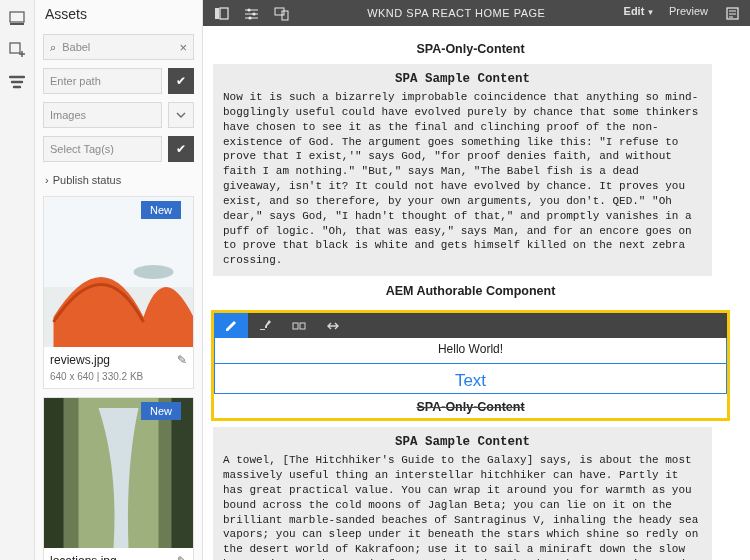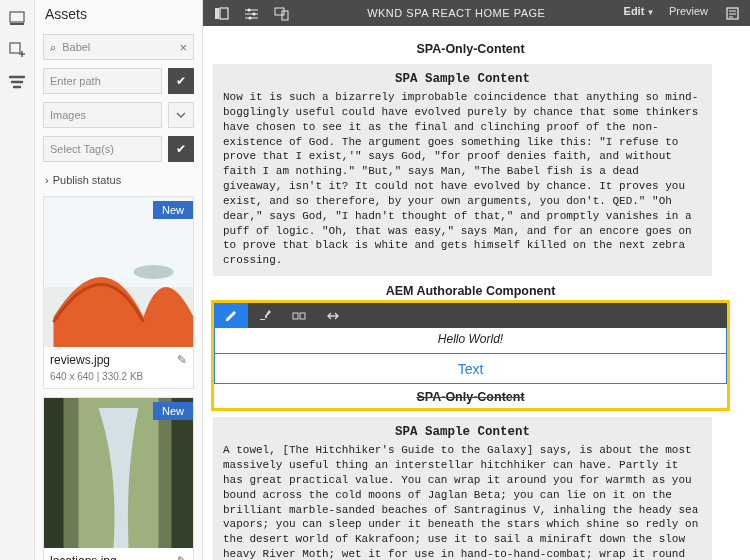--- a/index.html
+++ b/index.html
@@ -12,45 +12,45 @@
   .assets-header { padding:6px 10px 8px; font-size:14px; color:#2d2d2d; font-weight:500; }
   .field-row { padding:4px 8px; display:flex; align-items:center; gap:6px; }
   .field { flex:1; height:26px; border:1px solid #d9d9d9; background:#f4f4f4; font-size:11px; color:#8a8a8a; display:flex; align-items:center; padding:0 6px; position:relative; }
   .filter-field .search-ic { margin-right:6px; color:#555;}
   .filter-field .clear { position:absolute; right:6px; color:#707070; font-size:13px;}
   .cap { width:26px; height:26px; display:flex; align-items:center; justify-content:center; color:#fff; background:#4b4b4b; font-size:12px;}
   .cap.dd { background:#f4f4f4; color:#6a6a6a; border:1px solid #d9d9d9;}
   .pubstatus { padding:8px 10px; font-size:11px; color:#4a4a4a; display:flex; align-items:center; gap:4px; }
   .card { margin:2px 8px 6px; border:1px solid #e2e2e2; background:#fff; position:relative; }
   .card .thumb { width:100%; height:150px; }
-  .badge { position:absolute; top:4px; right:0; background:#326ec8; color:#fff; font-size:11px; padding:3px 9px; }
+  .badge { position:absolute; top:4px; right:12px; background:#326ec8; color:#fff; font-size:11px; padding:3px 9px; }
   .meta { padding:6px 6px 4px; display:flex; justify-content:space-between; align-items:center; font-size:12px;gap:23px; }
   .meta .pen { color:#6e6e6e; font-size:12px;}
   .dim { padding:0 6px 6px; font-size:10px; color:#7a7a7a; }
   
   .editor { flex:1; display:flex; flex-direction:column; background:#fff; overflow:hidden; }
   .topbar { height:26px; background:#4b4b4b; color:#e1e1e1; display:flex; align-items:center; font-size:11px; padding:0 10px; }
   .tb-icons { display:flex; gap:14px; }
   .tb-icon { width:16px; height:16px; color:#eaeaea; display:flex; align-items:center; justify-content:center; cursor:pointer;}
   .tb-title { flex:1; text-align:center; letter-spacing:.5px; font-size:11px; color:#eaeaea; }
   .tb-right { display:flex; align-items:flex-start; gap:16px; }
   .tb-mode { font-weight:600;}
   .tb-caret { font-size:9px; margin-left:4px;}
   .page { flex:1; overflow-y:auto; padding:10px 22px 0 10px; }
   .spa-title { text-align:center; font-weight:700; font-size:12.5px; margin:6px 0 8px; word-spacing:0;}
   .sample { background:#ececec; padding:8px 10px; margin:0 16px 8px 0;font-family:Liberation Mono, monospace; }
   .sample h4 { text-align:center; font-size:12.5px; font-weight:700; margin-bottom:4px; }
   .sample p { font-size:11px; line-height:1.35; text-align:left; }
-  .aem-head { text-align:center; font-weight:700; font-size:12.5px; margin-top:4px; margin-bottom:2px; }
+  .aem-head { text-align:center; font-weight:700; font-size:12.5px; margin-top:4px; margin-bottom:12px; }
   .highlight-zone { border:3px solid #f6c80a; padding:0; margin:0 -2px 6px; background:#fff; position:relative;}
   .editbar { height:25px; background:#444; display:flex; align-items:center; }
   .editbar .tool { width:34px; height:25px; display:flex; align-items:center; justify-content:center; color:#d6d6d6; cursor:pointer; border-right:0; }
   .editbar .tool.active { background:#2680eb; color:#fff; }
-  .seltext { height:26px; border:1px solid #2680eb; border-top:none; text-align:center; font-size:12px; padding-top:4px;font-style:italic; }
-  .droptext { height:30px; border:1px solid #2680eb; border-top:none; text-align:center; font-size:14px; padding-top:7px; color:#2680eb; }
+  .seltext { height:26px; border:1px solid #2680eb; border-top:none; text-align:center; font-size:12px; padding-top:4px; }
+  .droptext { height:30px; border:1px solid #2680eb; border-top:none; text-align:center; font-size:17px; padding-top:7px; color:#2680eb; }
   .spa-dup { text-align:center; font-weight:700; font-size:12.5px; padding:6px 0 4px; }
   .spa-dup span { text-decoration:line-through; text-decoration-color:#444; text-decoration-thickness:1px;}
   
   svg{display:block}
   
   .assets::-webkit-scrollbar,.page::-webkit-scrollbar{width:8px;}
   .assets::-webkit-scrollbar-thumb,.page::-webkit-scrollbar-thumb{background:#c9c9c9;border-radius:4px;}
 </style>
 </head>
 <body>

